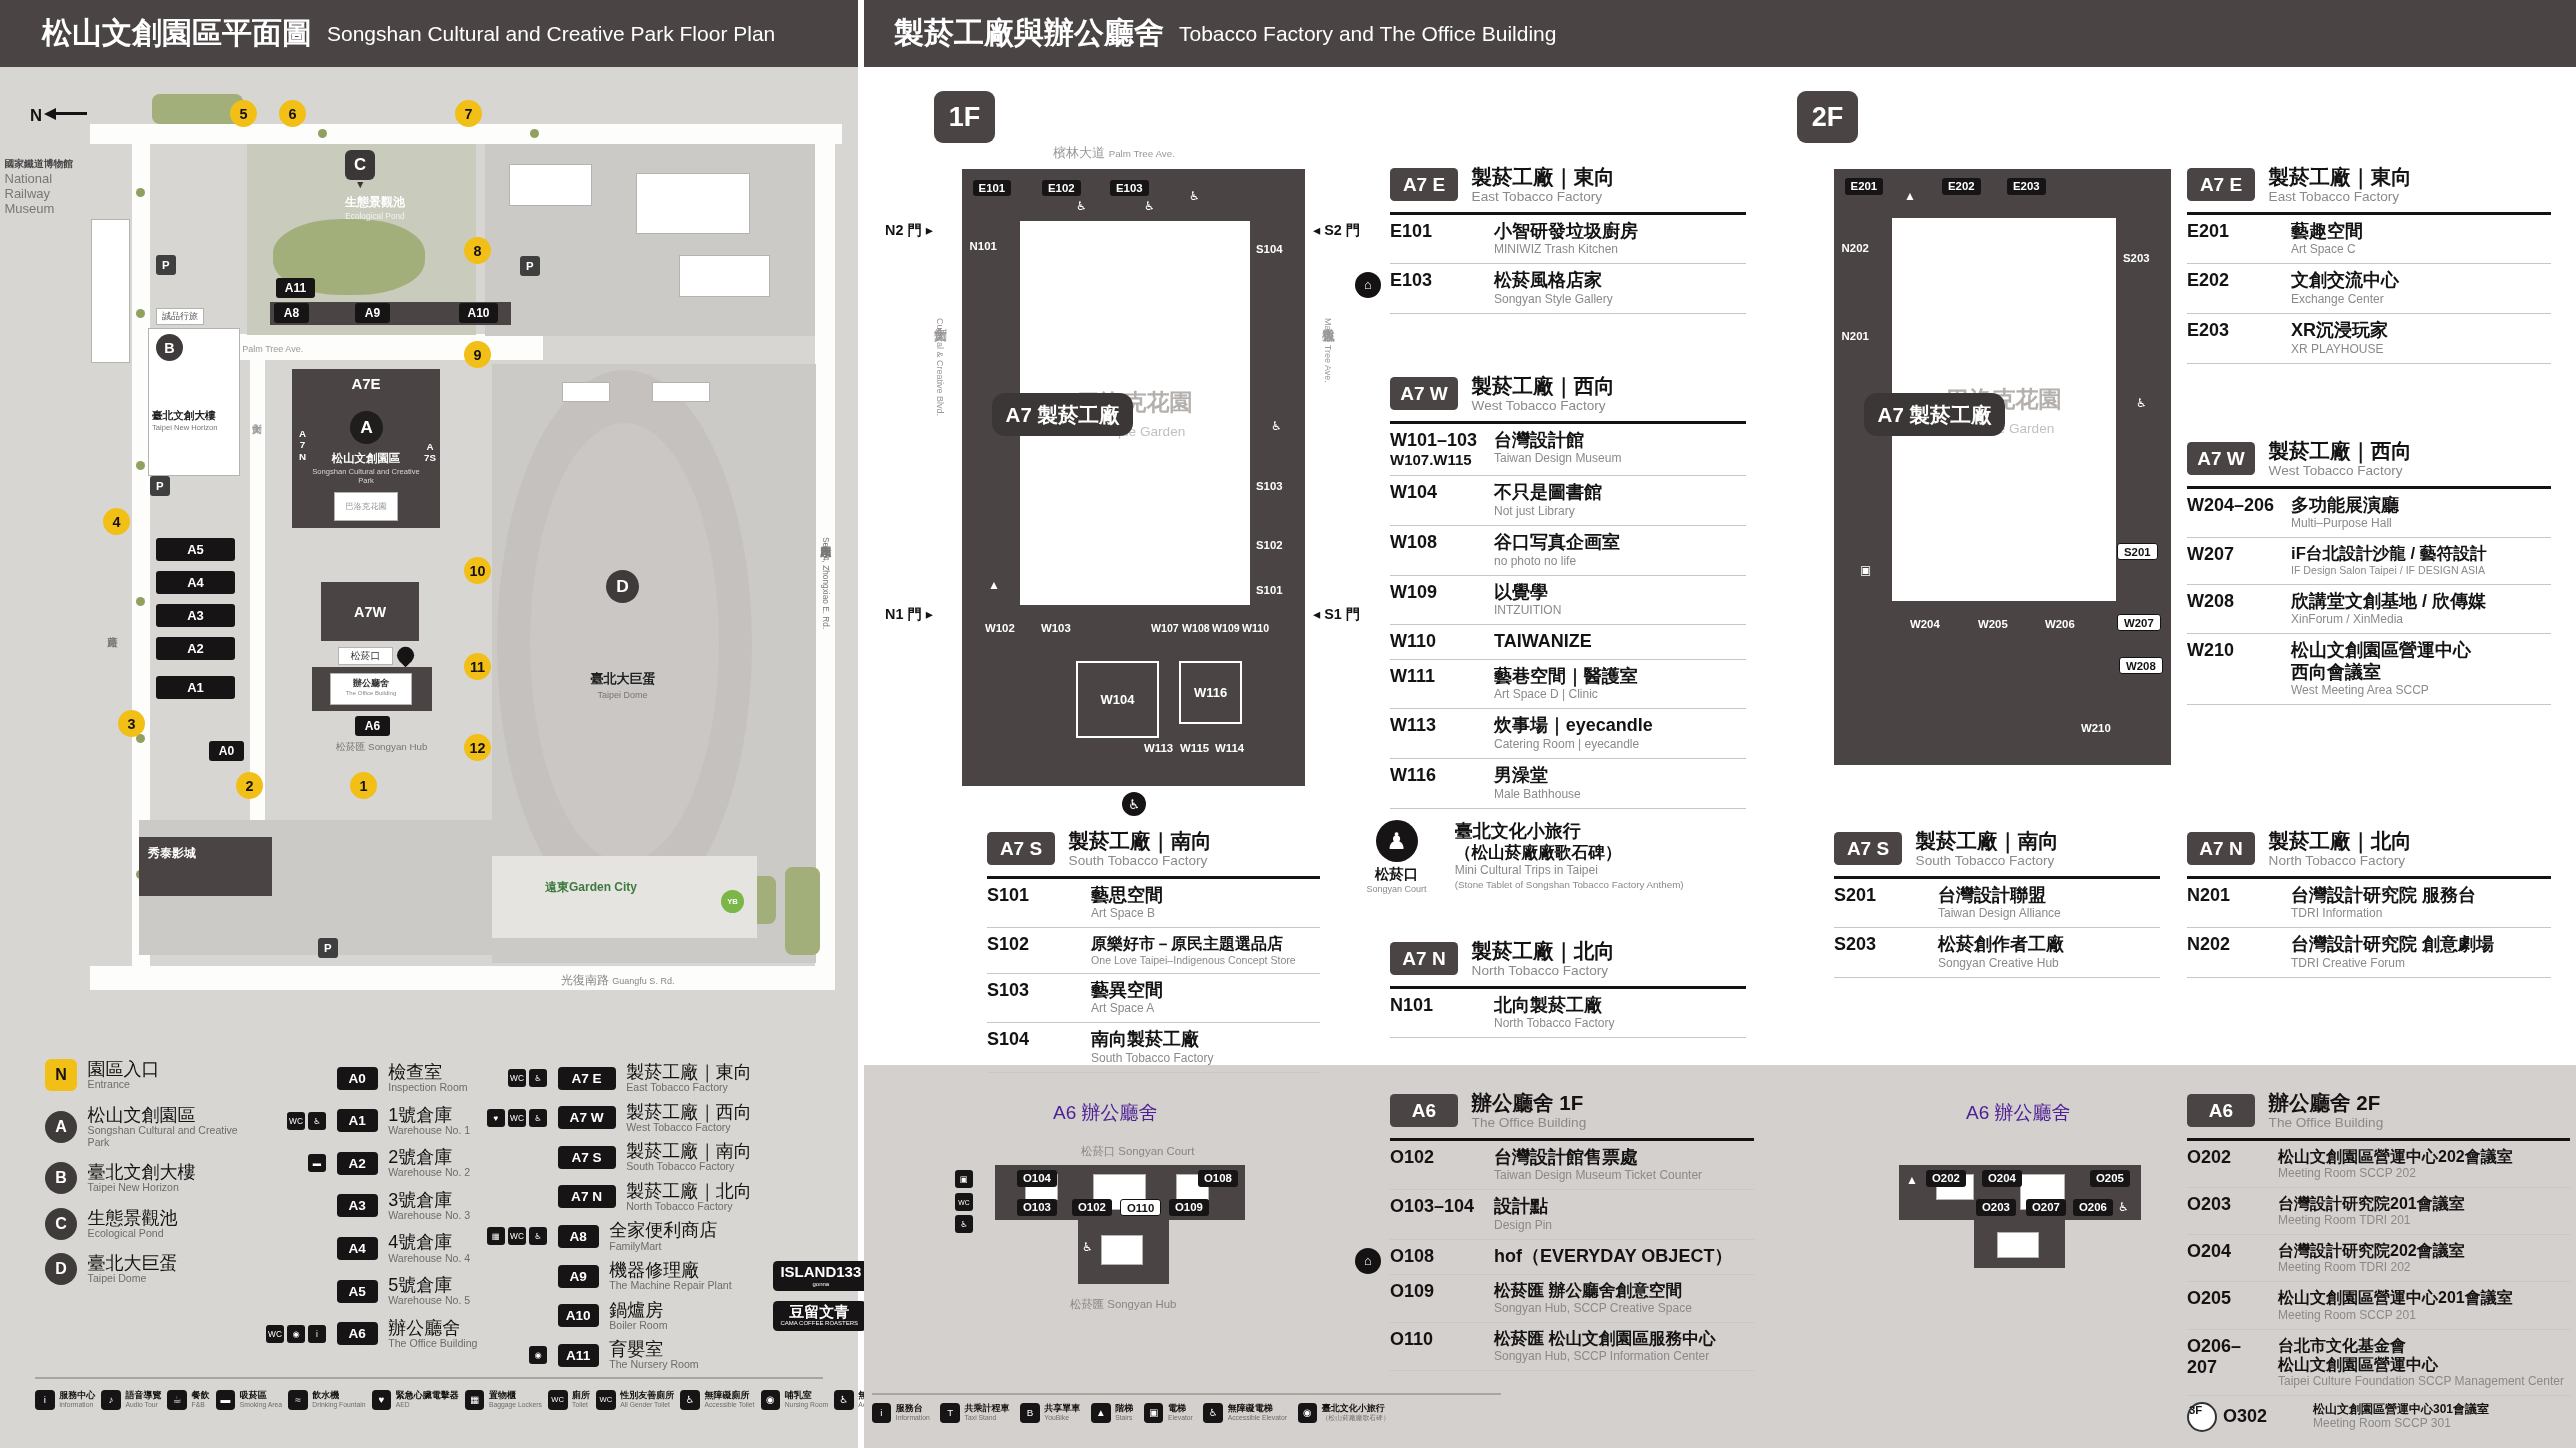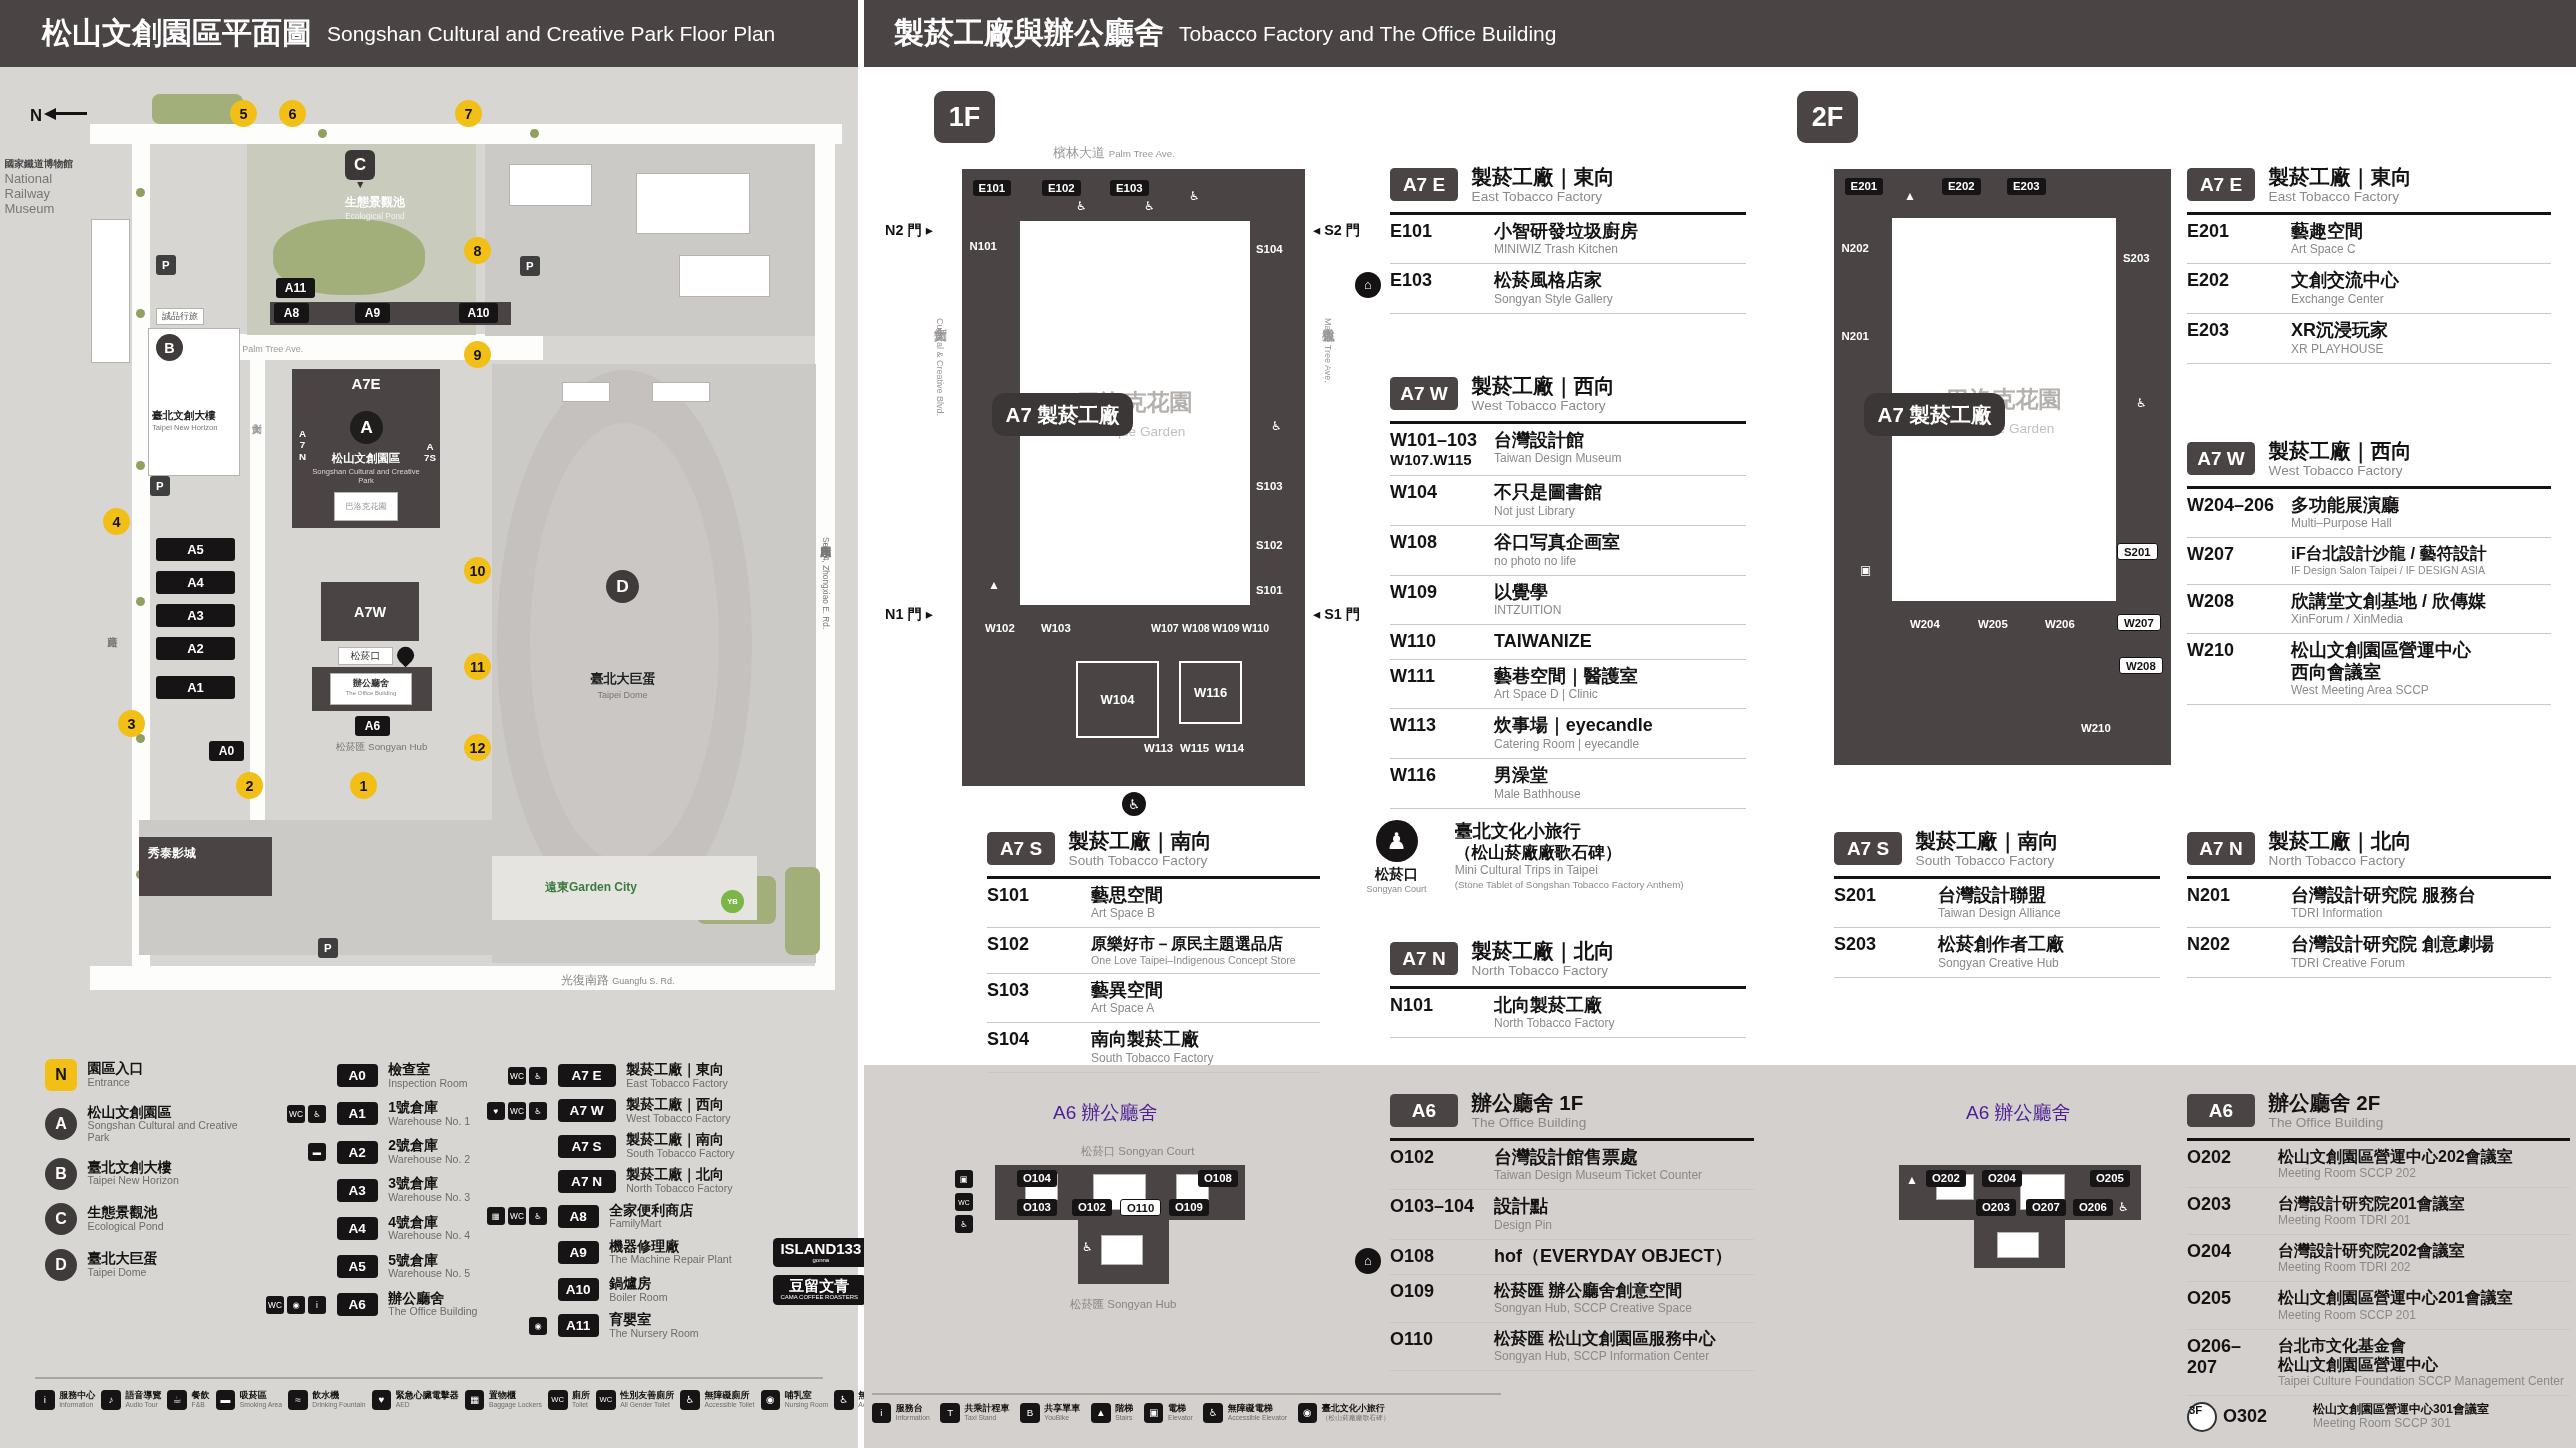--- a/index.html
+++ b/index.html
@@ -55,21 +55,21 @@
   
   .a6title{position:absolute;color:#4c1d95;font-size:19px;font-weight:normal;white-space:nowrap}
   .a6lbl{position:absolute;color:#8a8682;font-size:11.4px;white-space:nowrap}
   
   .lgcol{position:absolute;display:flex;flex-direction:column}
   .lgi{display:flex;align-items:center;gap:10.6px}
   .lgbadge{background:#161414;color:#fff;font-weight:bold;font-size:13.6px;border-radius:3.8px;display:flex;align-items:center;justify-content:center;flex-shrink:0;width:41px;height:23px}
   .lgbadge.wide{width:58px}
   .lgcirc{width:32px;height:32px;border-radius:50%;background:#403b3b;color:#fff;font-size:16px;font-weight:bold;display:flex;align-items:center;justify-content:center;flex-shrink:0}
   .lgn{width:32px;height:32px;border-radius:6px;background:#f2bf17;color:#141212;font-size:16px;font-weight:bold;display:flex;align-items:center;justify-content:center;flex-shrink:0}
-  .lgtxt .zh{font-size:14px;font-weight:bold;line-height:1.12}
+  .lgtxt .zh{font-size:18px;font-weight:normal;line-height:1.12}
   .lgtxt .en{font-size:10.6px;color:#6f6b69;line-height:1.12}
   .lgicons{display:flex;gap:3px;width:62px;justify-content:flex-end;flex-shrink:0}
   .lgico{width:18px;height:18px;background:#161414;color:#fff;font-size:8.3px;border-radius:3px;display:flex;align-items:center;justify-content:center}
   .lgnote{margin-left:9px;background:#161414;color:#fff;border-radius:4.5px;padding:3px 7.6px;text-align:center}
   .lgnote .n1{font-size:15px;font-weight:bold;line-height:1.1;white-space:nowrap}
   .lgnote .n2{font-size:6px;line-height:1.2;white-space:nowrap}
   
   .ftr{position:absolute;display:flex;gap:6px;align-items:flex-start}
   .fti{display:flex;gap:4.5px;align-items:center}
   .ftico{width:19.7px;height:19.7px;background:#161414;color:#fff;border-radius:3.8px;display:flex;align-items:center;justify-content:center;font-size:9.8px;flex-shrink:0}
@@ -210,21 +210,21 @@
     <div style="position:absolute;left:530px;top:356px;width:189px;height:439px;background:#cac7c5;border-radius:50%"></div>
     <div class="mcir" style="left:606px;top:503px;width:33px;height:33px;font-size:17.4px;background:#403b3b">D</div>
     <div class="mlbl" style="left:570px;top:603px;width:106px;text-align:center;font-size:13px;font-weight:bold;color:#222">臺北大巨蛋</div>
     <div class="mlbl" style="left:577px;top:623px;width:91px;text-align:center;font-size:9px;color:#777">Taipei Dome</div>
     <div class="wb" style="left:562px;top:315px;width:48px;height:19.7px"></div>
     <div class="wb" style="left:652px;top:315px;width:58px;height:19.7px"></div>
 
     <div class="blk" style="left:139px;top:770px;width:133px;height:59px">
       <div style="position:absolute;left:9px;top:7.6px;color:#fff;font-size:12px;font-weight:bold">秀泰影城</div>
     </div>
-    <div style="position:absolute;left:492px;top:789px;width:265px;height:64px;background:#e6e4e1">
+    <div style="position:absolute;left:492px;top:789px;width:265px;height:82px;background:#e6e4e1">
       <div style="position:absolute;left:53px;top:23px;color:#3c7a3f;font-size:12px;font-weight:bold">遠東Garden City</div>
     </div>
     <div style="position:absolute;left:721px;top:823px;width:23px;height:23px;border-radius:50%;background:#7ab648;color:#fff;font-size:7.6px;font-weight:bold;display:flex;align-items:center;justify-content:center">YB</div>
 
     <div class="ent" style="left:350px;top:705px">1</div>
     <div class="ent" style="left:236px;top:705px">2</div>
     <div class="ent" style="left:118px;top:643px">3</div>
     <div class="ent" style="left:103px;top:441px">4</div>
     <div class="ent" style="left:230px;top:33px">5</div>
     <div class="ent" style="left:279px;top:33px">6</div>

